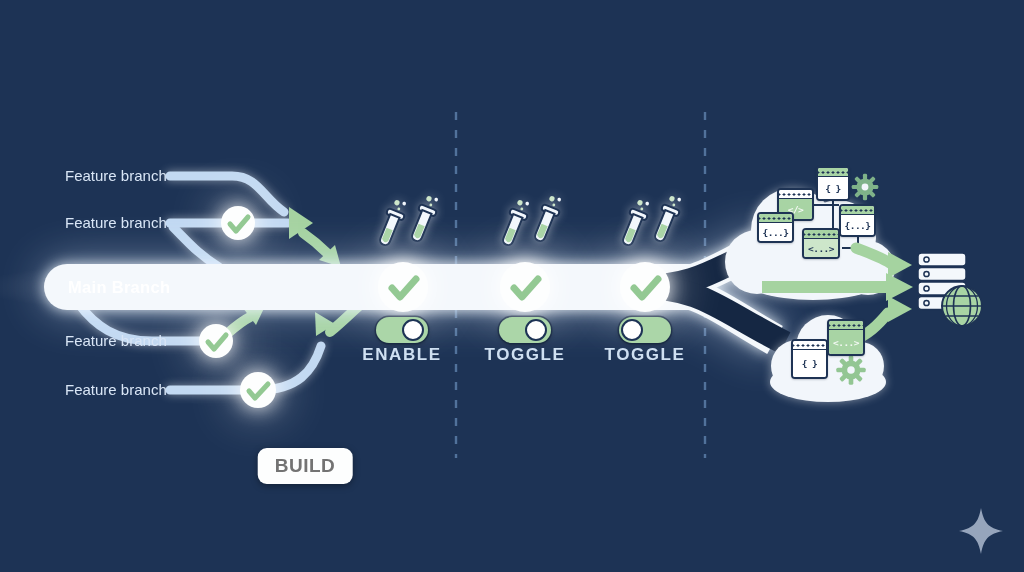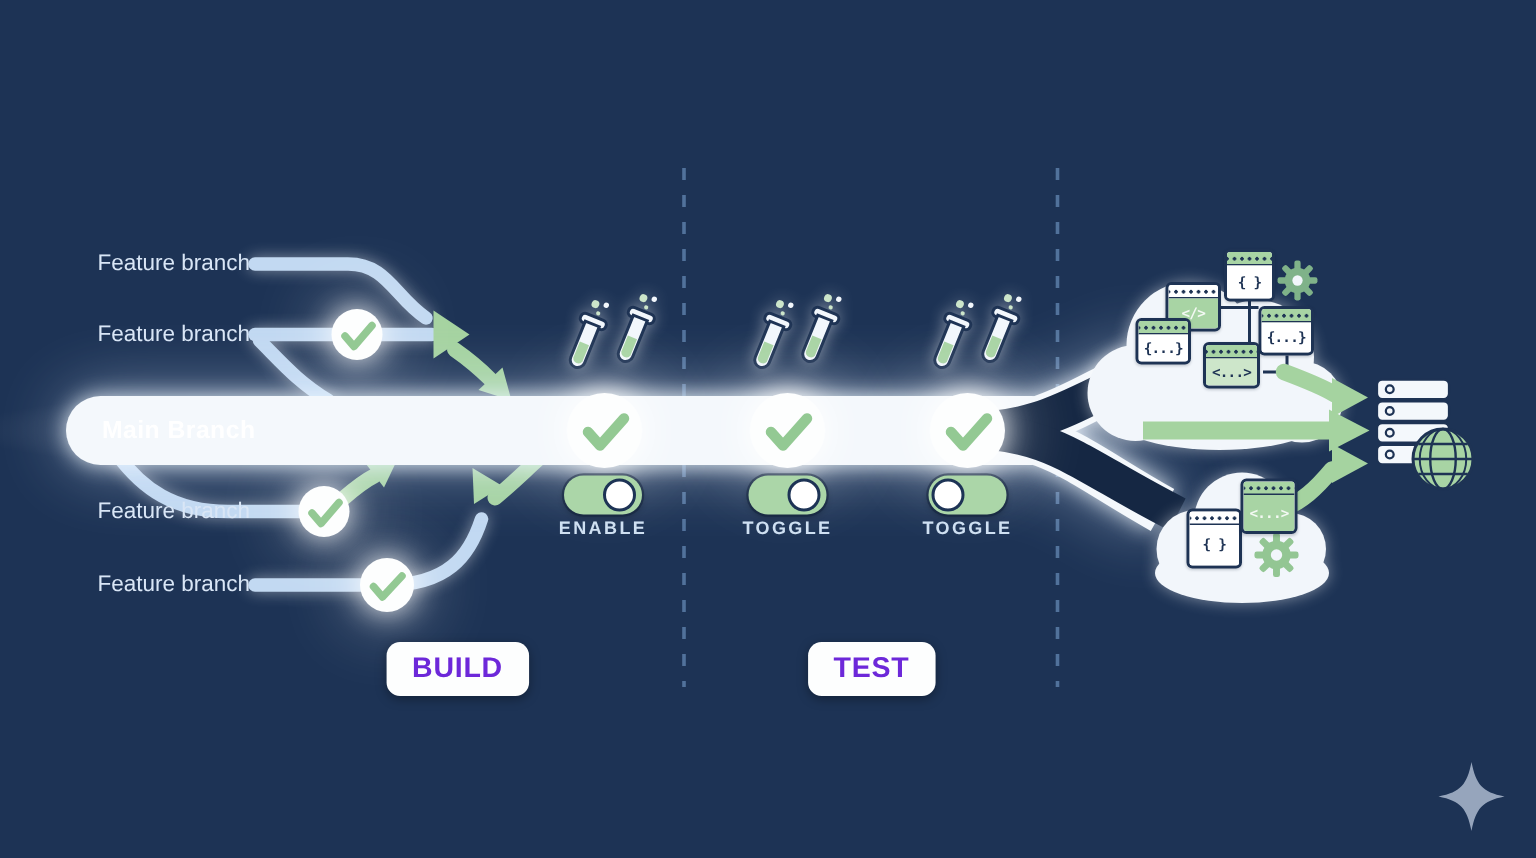--- a/index.html
+++ b/index.html
@@ -20,24 +20,24 @@
   .main-label{position:absolute;left:68px;top:278px;color:#ffffff;font-weight:bold;font-size:16.5px;letter-spacing:.3px;}
 
   
   .toggle{position:absolute;width:52px;height:26px;border-radius:13px;background:#abd6a8;
           box-shadow:0 0 0 1.5px rgba(16,30,55,.45), 0 2px 4px rgba(0,0,0,.25);}
   .toggle-knob{position:absolute;top:2px;width:22px;height:22px;border-radius:50%;background:#ffffff;
                border:2.5px solid #1d3355;box-sizing:border-box;}
   .toggle[data-state="on"] .toggle-knob{left:26px;}
   .toggle[data-state="off"] .toggle-knob{left:2px;}
   .toggle-label{position:absolute;top:345px;width:140px;text-align:center;color:#cfe0f2;
-                font-weight:bold;font-size:12px;letter-spacing:1.6px;}
-
-  
-  .stage-badge{position:absolute;top:428px;transform:translateX(-50%);background:#fdfefe;color:#6d28d9;
+                font-weight:bold;font-size:17px;letter-spacing:1.6px;}
+
+  
+  .stage-badge{position:absolute;top:448px;transform:translateX(-50%);background:#fdfefe;color:#737373;
                font-weight:bold;font-size:19px;letter-spacing:.5px;padding:7px 17px;border-radius:9px;
                box-shadow:0 2px 7px rgba(0,0,0,.35);}
 
   
   .code-window{position:absolute;border:2px solid #1e3354;border-radius:4px;background:#ffffff;
                box-sizing:border-box;display:flex;flex-direction:column;overflow:hidden;
                box-shadow:0 1px 2px rgba(10,20,40,.2);}
   .cw-header{height:8px;flex:none;background-color:#a8d4a4;border-bottom:1.5px solid #1e3354;
              background-image:radial-gradient(circle,#1e3354 1px,rgba(0,0,0,0) 1.3px);
              background-size:5px 5px;background-position:2.5px 2px;background-repeat:repeat-x;}
@@ -228,21 +228,20 @@
     <div class="toggle-knob"></div>
   </div>
   <div class="toggle-label" style="left:455px">TOGGLE</div>
 
   <div class="toggle" style="left:619px;top:317px" data-state="off">
     <div class="toggle-knob"></div>
   </div>
   <div class="toggle-label" style="left:575px">TOGGLE</div>
 
   <div class="stage-badge" style="left:305px">BUILD</div>
-  <div class="stage-badge" style="left:581px">TEST</div>
 
   <div class="code-window" style="left:816px;top:166px;width:34px;height:35px">
     <div class="cw-header"></div>
     <div class="cw-body">{ }</div>
   </div>
   <div class="code-window" style="left:777px;top:188px;width:37px;height:33px">
     <div class="cw-header white"></div>
     <div class="cw-body green glyph-light">&lt;/&gt;</div>
   </div>
   <div class="code-window" style="left:757px;top:212px;width:37px;height:31px">

